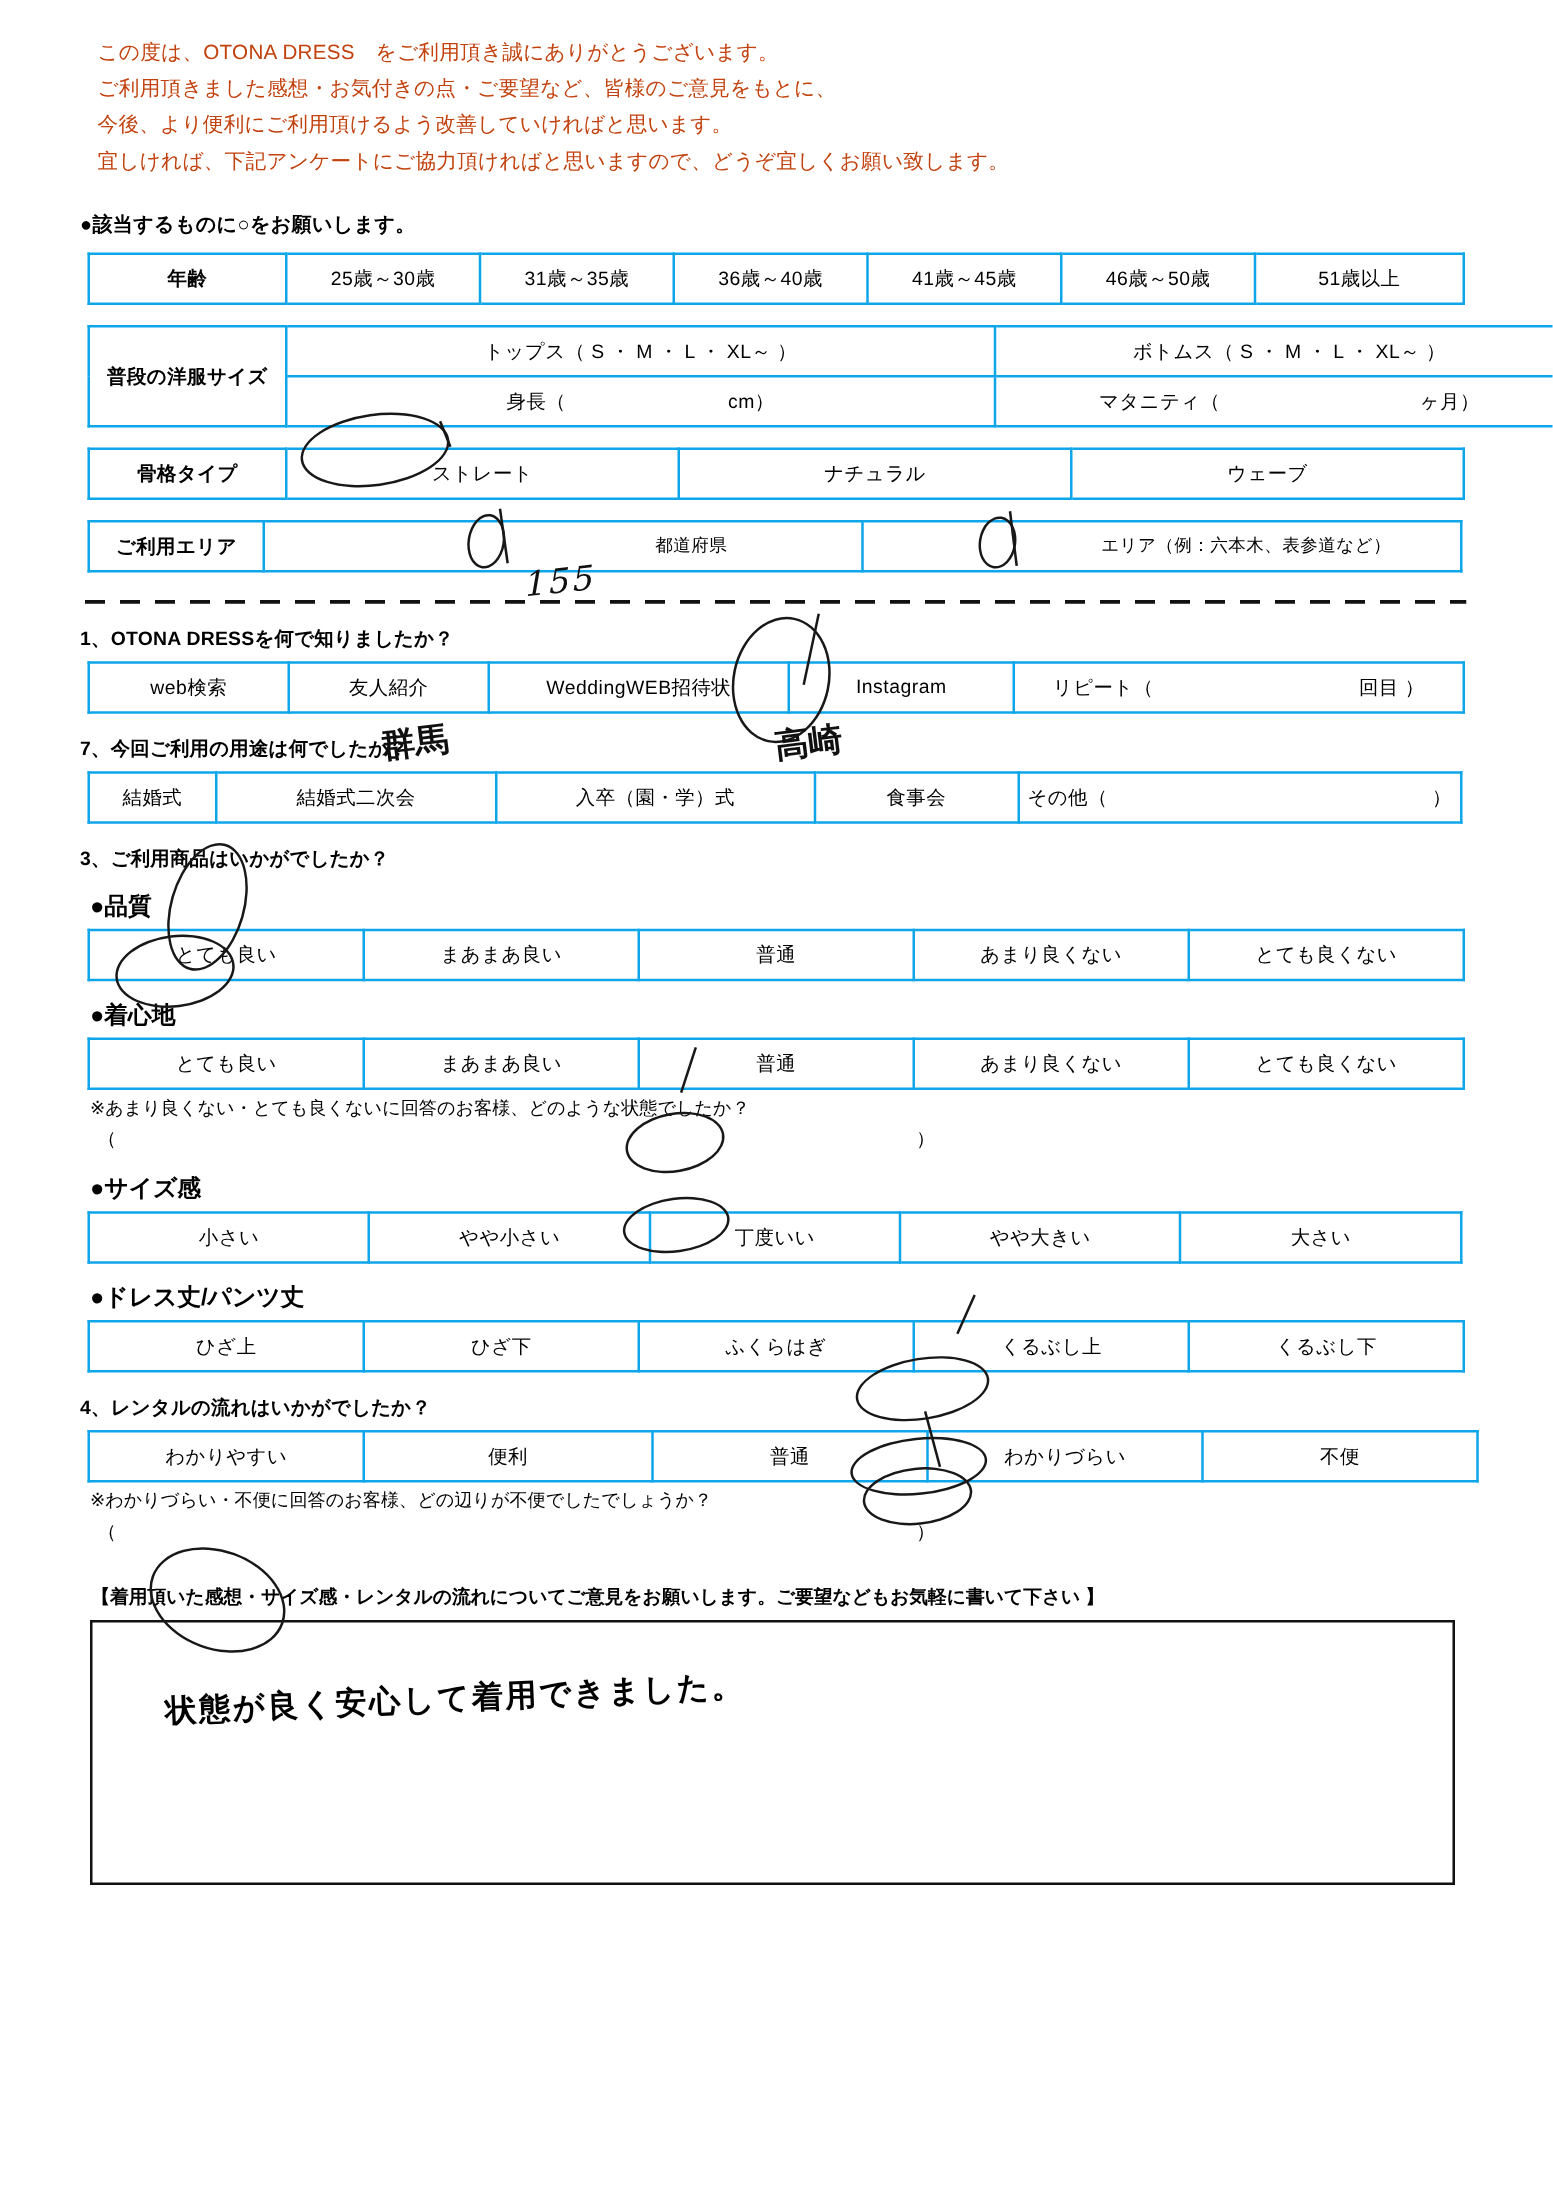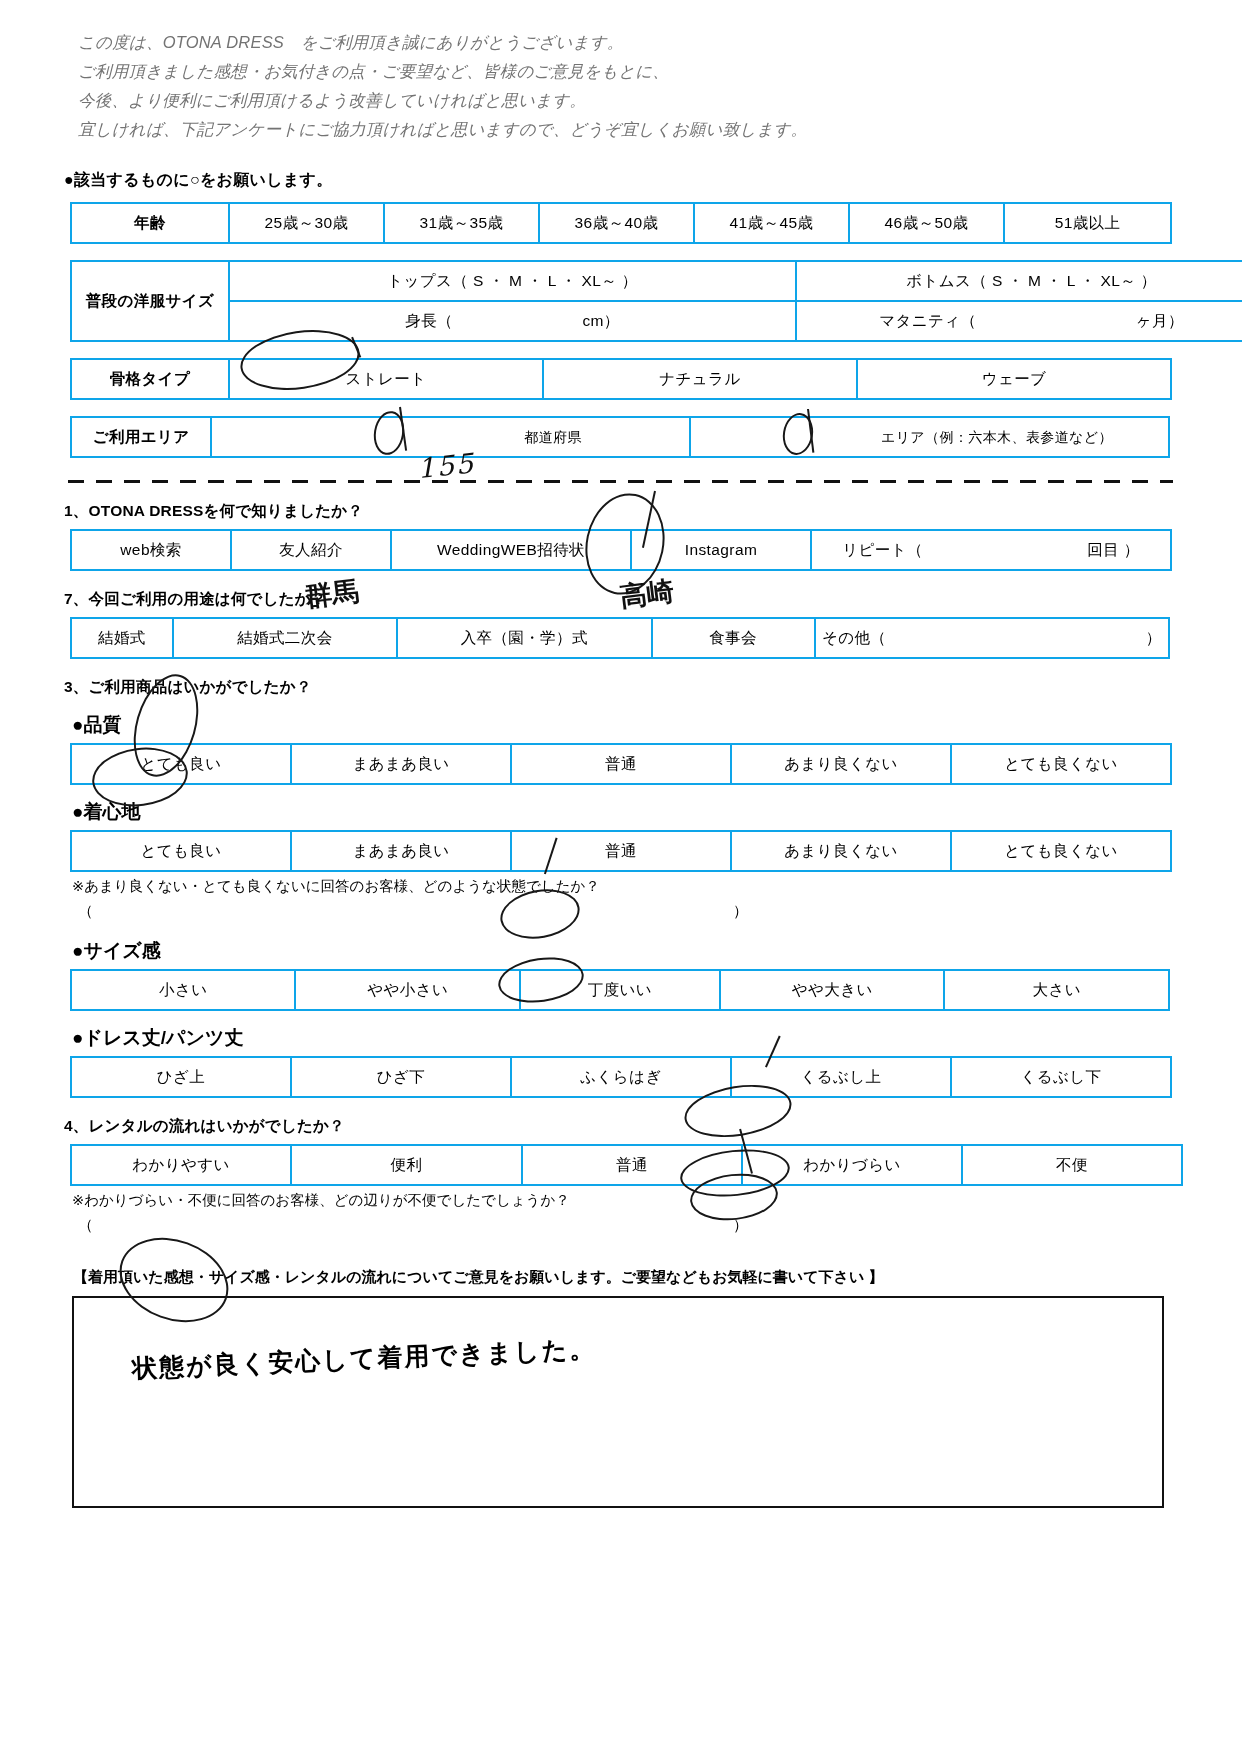--- a/index.html
+++ b/index.html
@@ -41,22 +41,21 @@
     padding: 9px 14px 9px 27px;
     margin-top: 11px;
   }
 
   
   .intro {
     margin: 28px 0 0 78px;
     font-size: 16.5px;
     line-height: 29px;
     letter-spacing: 0.2px;
-    color: #737373;
-    font-style: italic;
+    color: #c2410c;
   }
   .intro div { white-space: nowrap; }
 
   
   .bullet-head {
     margin: 26px 0 11px 64px;
     font-size: 16px;
     font-weight: bold;
     letter-spacing: 0.3px;
   }

